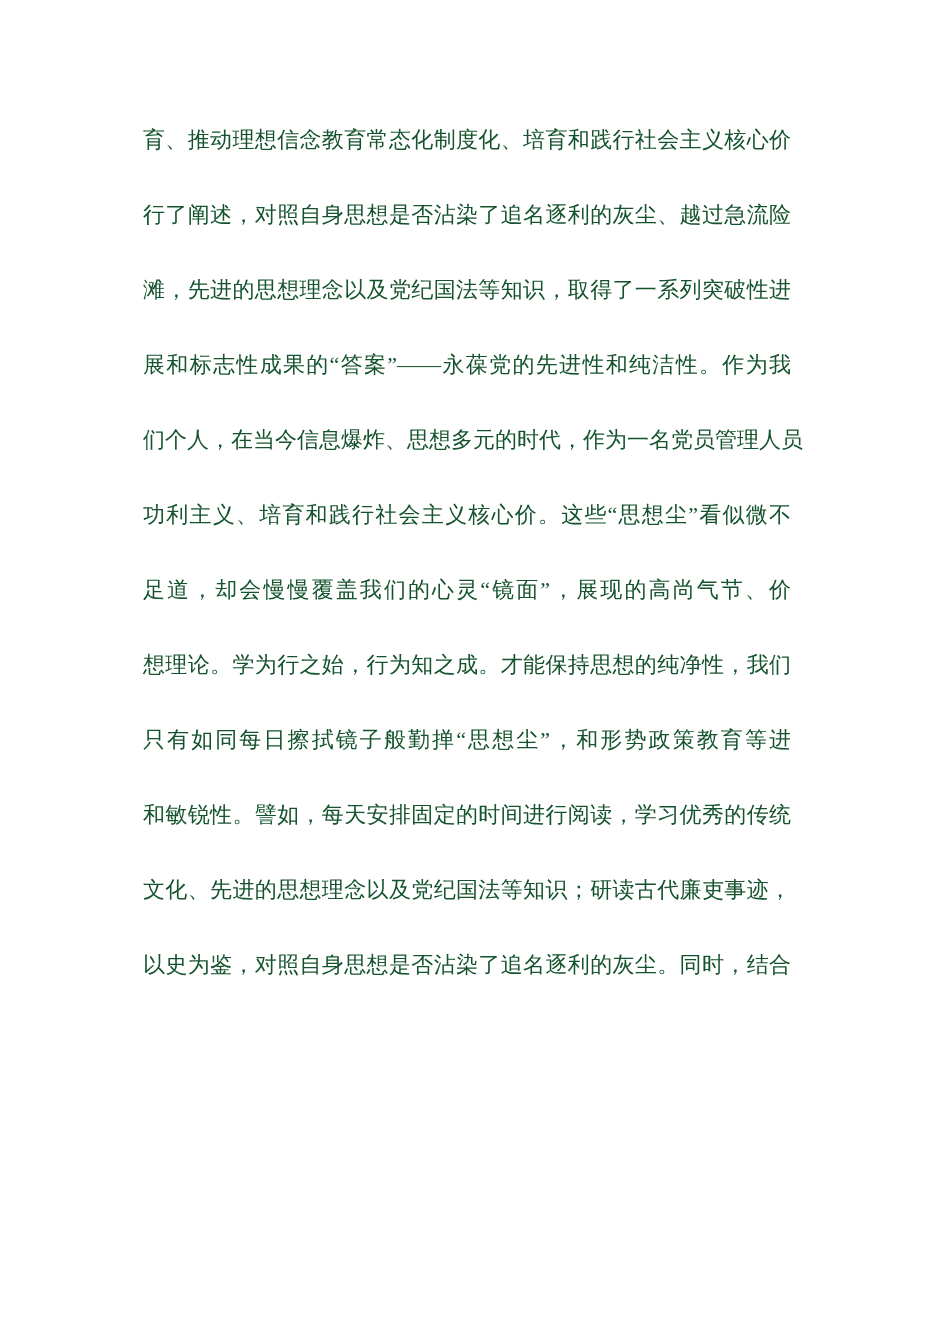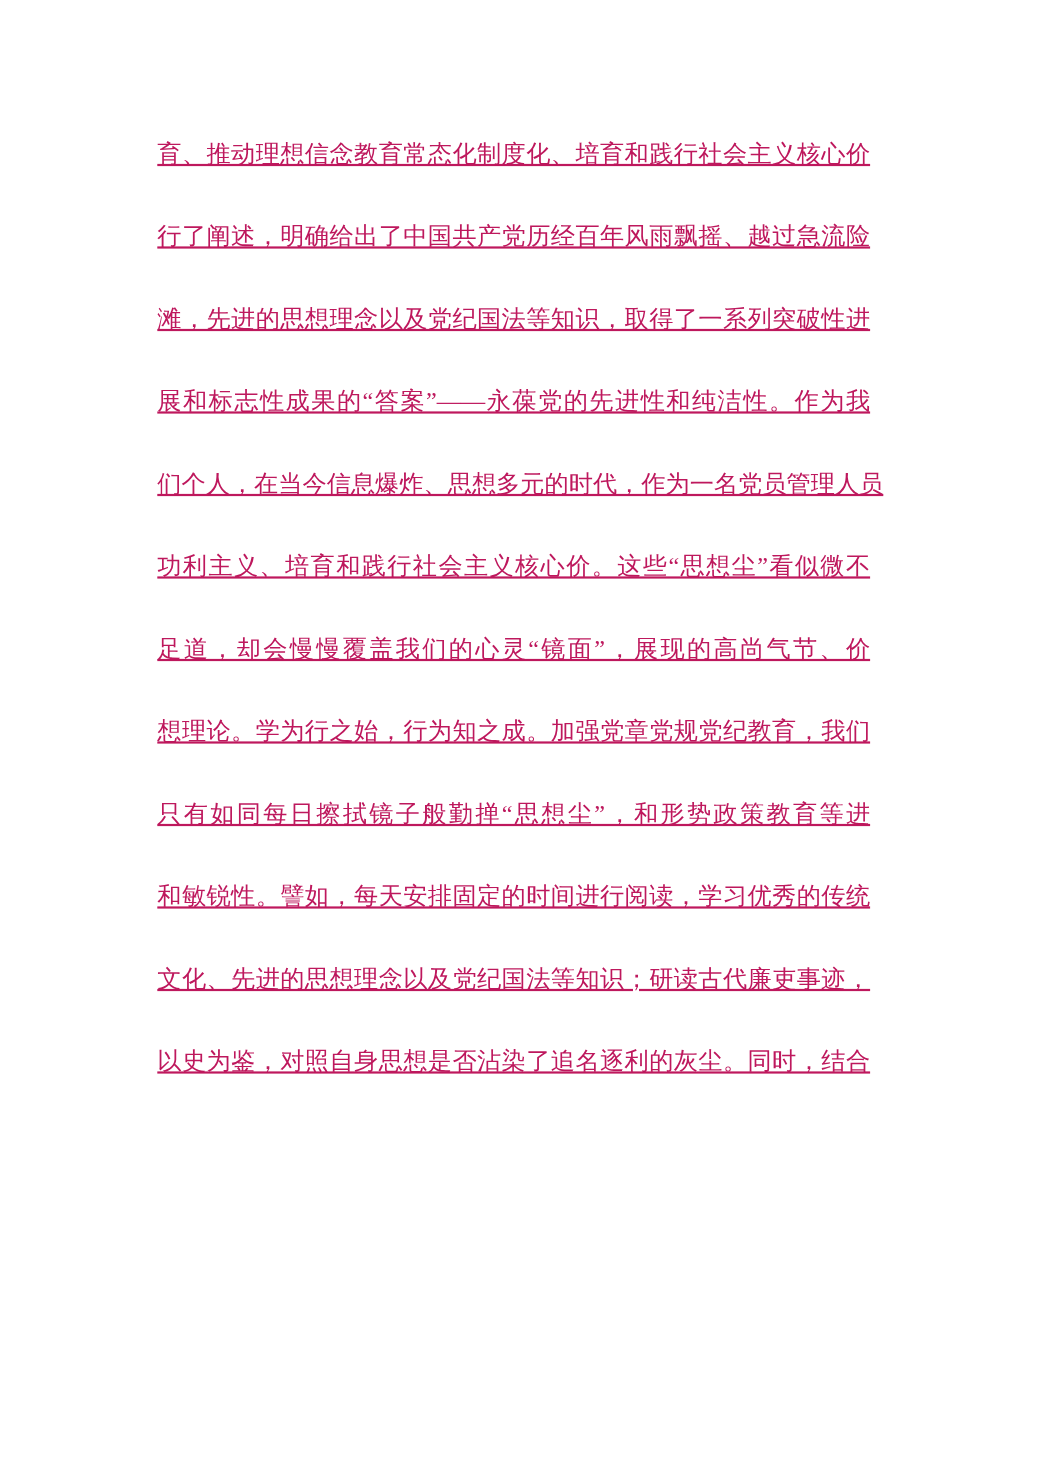--- a/index.html
+++ b/index.html
@@ -25,40 +25,39 @@
   .text-block {
     position: absolute;
     left: 143px;
     top: 102px;
     width: 648px;
   }
   .text-line {
     height: 75px;
     line-height: 75px;
     font-size: 22px;
-    color: #be185d;
+    color: #14532d;
     text-align: justify;
     text-align-last: justify;
     text-justify: inter-character;
     white-space: nowrap;
     letter-spacing: 0;
-    text-decoration: underline;
   }
 </style>
 </head>
 <body>
 
 <div class="page">
   <div class="text-block">
     <div class="text-line">育、推动理想信念教育常态化制度化、培育和践行社会主义核心价</div>
-    <div class="text-line">行了阐述，明确给出了中国共产党历经百年风雨飘摇、越过急流险</div>
+    <div class="text-line">行了阐述，对照自身思想是否沾染了追名逐利的灰尘、越过急流险</div>
     <div class="text-line">滩，先进的思想理念以及党纪国法等知识，取得了一系列突破性进</div>
     <div class="text-line">展和标志性成果的“答案”——永葆党的先进性和纯洁性。作为我</div>
     <div class="text-line">们个人，在当今信息爆炸、思想多元的时代，作为一名党员管理人员</div>
     <div class="text-line">功利主义、培育和践行社会主义核心价。这些“思想尘”看似微不</div>
     <div class="text-line">足道，却会慢慢覆盖我们的心灵“镜面”，展现的高尚气节、价</div>
-    <div class="text-line">想理论。学为行之始，行为知之成。加强党章党规党纪教育，我们</div>
+    <div class="text-line">想理论。学为行之始，行为知之成。才能保持思想的纯净性，我们</div>
     <div class="text-line">只有如同每日擦拭镜子般勤掸“思想尘”，和形势政策教育等进</div>
     <div class="text-line">和敏锐性。譬如，每天安排固定的时间进行阅读，学习优秀的传统</div>
     <div class="text-line">文化、先进的思想理念以及党纪国法等知识；研读古代廉吏事迹，</div>
     <div class="text-line">以史为鉴，对照自身思想是否沾染了追名逐利的灰尘。同时，结合</div>
   </div>
 </div>
 
 </body></html>

